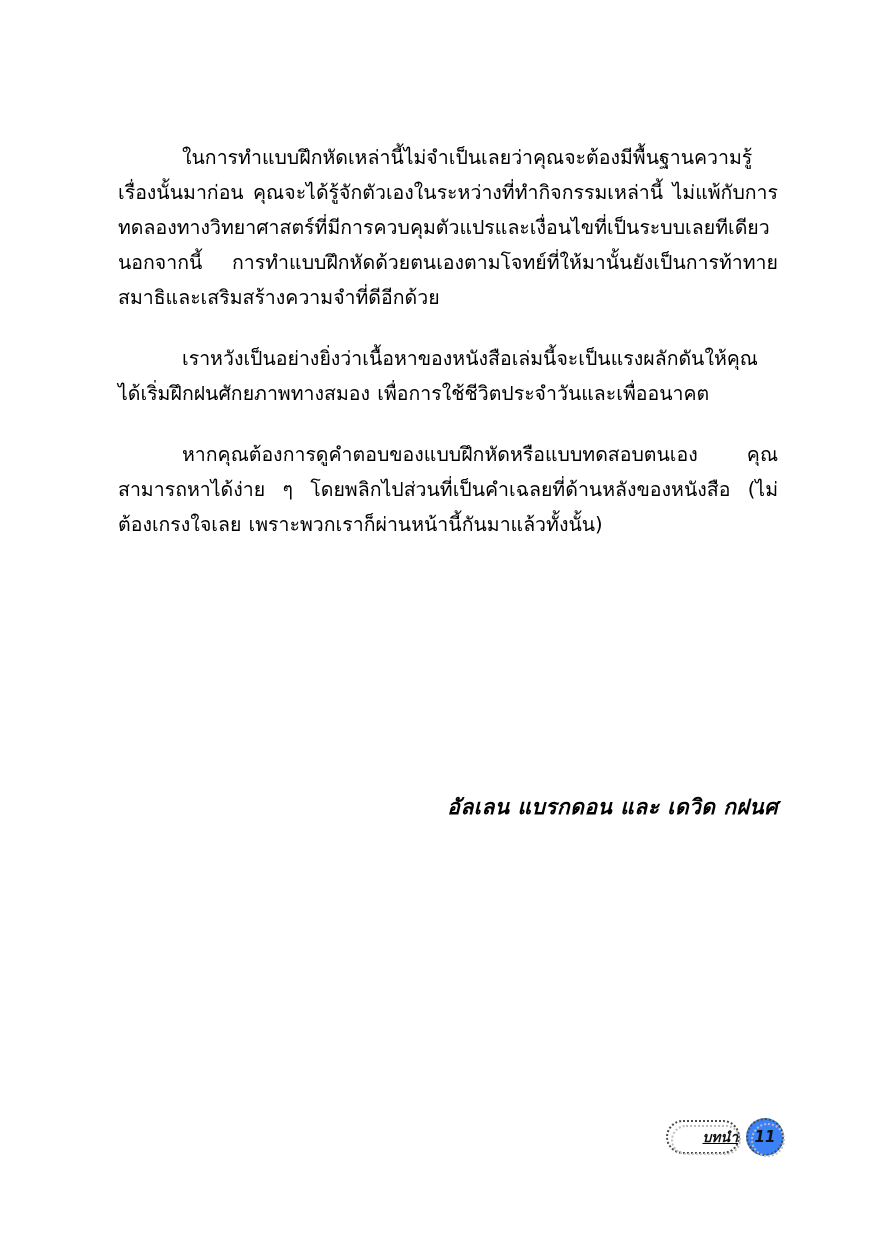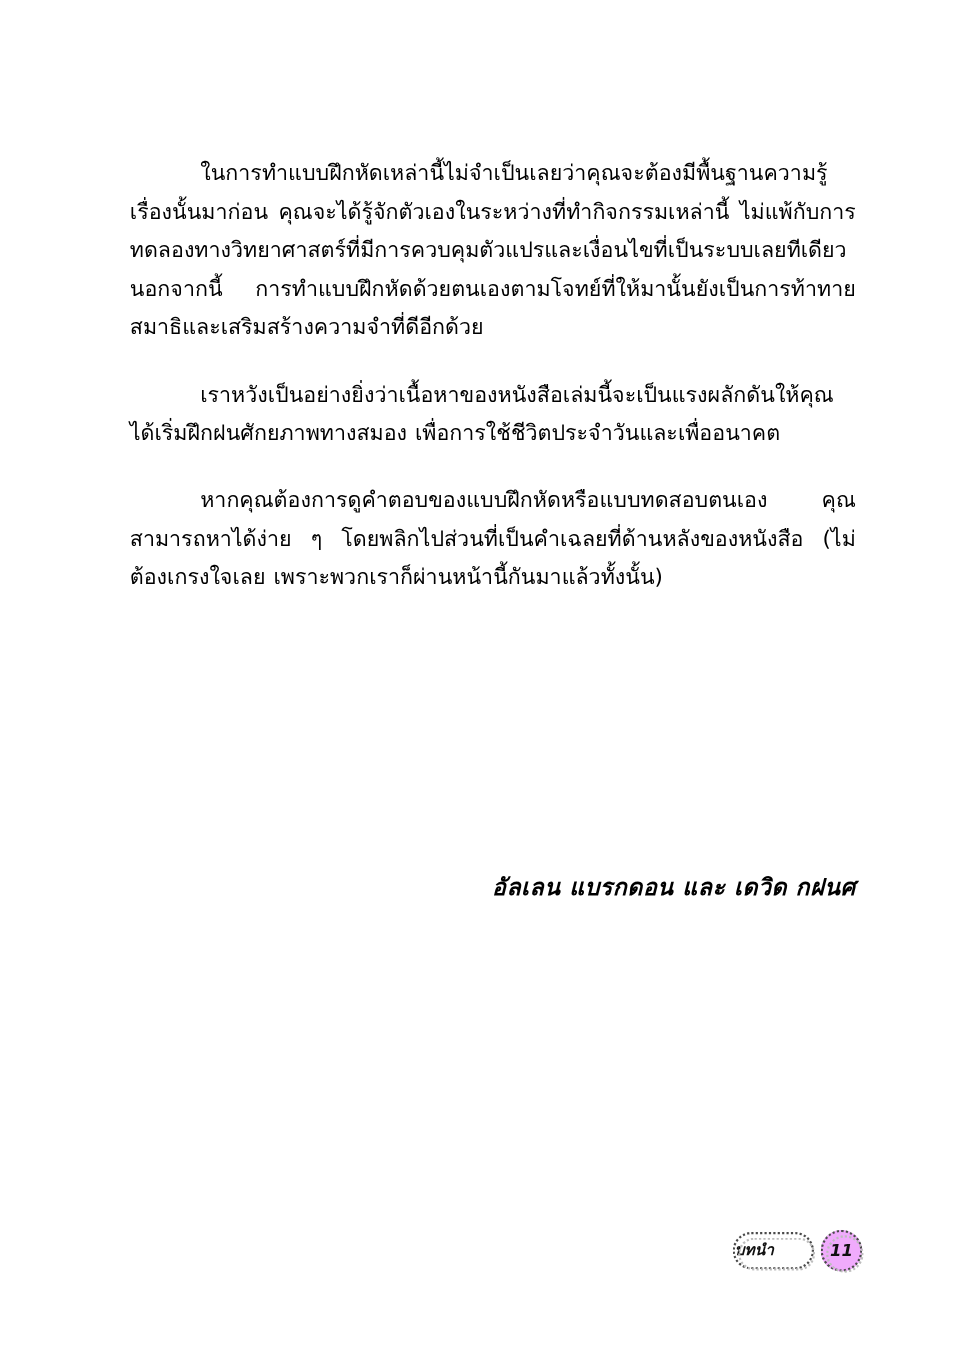--- a/index.html
+++ b/index.html
@@ -78,38 +78,39 @@
 
   .chapter-pill {
     position: relative;
     width: 74px;
     height: 34px;
     border-radius: 17px;
     background: #ffffff;
     border: 2.5px dotted #4a4a4a;
     display: flex;
     align-items: center;
-    justify-content: flex-start;
+    justify-content: flex-end;
     box-sizing: border-box;
+    text-decoration: underline;
   }
 
   .chapter-pill span {
     font-size: 14px;
     font-weight: bold;
     font-style: italic;
     color: #111111;
     line-height: 1;
   }
 
   .page-circle {
     position: relative;
     width: 38px;
     height: 38px;
     border-radius: 50%;
-    background: #f0abfc;
+    background: #3b82f6;
     border: 2.5px dotted #4a4a4a;
     display: flex;
     align-items: center;
     justify-content: center;
     box-sizing: border-box;
   }
 
   .page-circle span {
     font-size: 15px;
     font-weight: bold;

